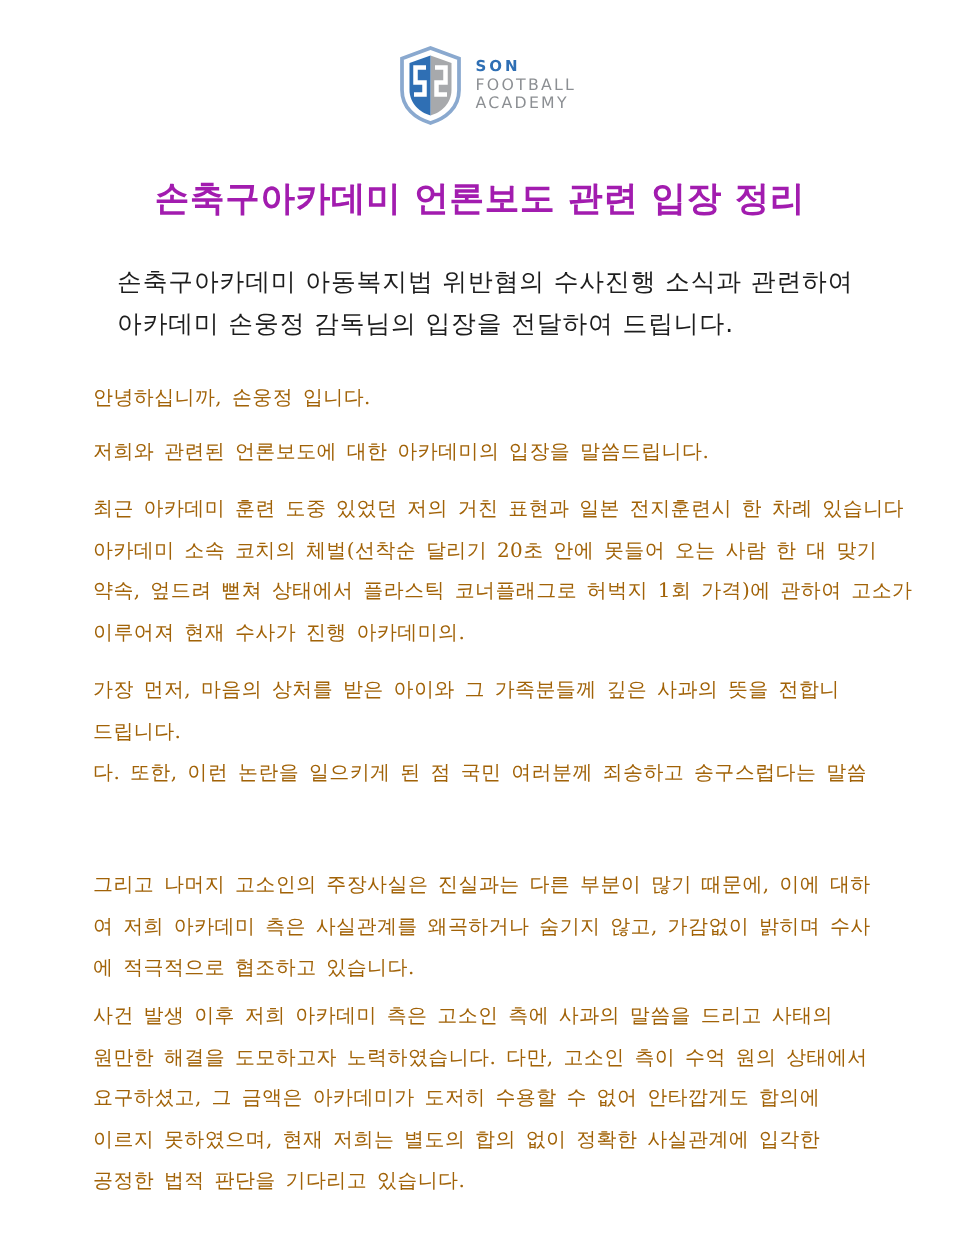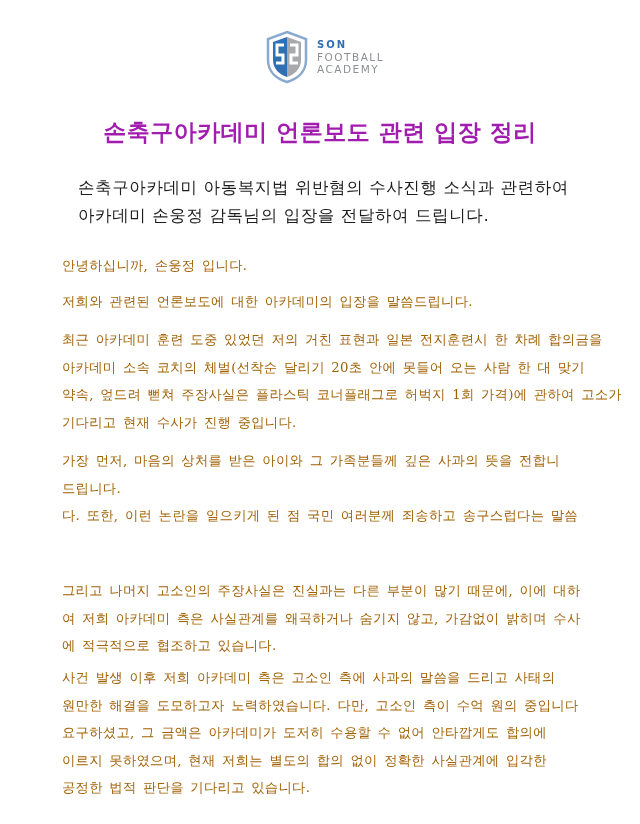--- a/index.html
+++ b/index.html
@@ -45,37 +45,37 @@
 
 <div class="body-text" style="top:252px">
   <span class="line">안녕하십니까, 손웅정 입니다.</span>
 </div>
 
 <div class="body-text" style="top:288px">
   <span class="line">저희와 관련된 언론보도에 대한 아카데미의 입장을 말씀드립니다.</span>
 </div>
 
 <div class="body-text" style="top:326px">
-  <span class="line">최근 아카데미 훈련 도중 있었던 저의 거친 표현과 일본 전지훈련시 한 차례 합의금을</span>
+  <span class="line">최근 아카데미 훈련 도중 있었던 저의 거친 표현과 일본 전지훈련시 한 차례 있습니다</span>
   <span class="line">아카데미 소속 코치의 체벌(선착순 달리기 20초 안에 못들어 오는 사람 한 대 맞기</span>
-  <span class="line">약속, 엎드려 뻗쳐 주장사실은 플라스틱 코너플래그로 허벅지 1회 가격)에 관하여 고소가</span>
-  <span class="line">기다리고 현재 수사가 진행 중입니다.</span>
+  <span class="line">약속, 엎드려 뻗쳐 상태에서 플라스틱 코너플래그로 허벅지 1회 가격)에 관하여 고소가</span>
+  <span class="line">이루어져 현재 수사가 진행 아카데미의.</span>
 </div>
 
 <div class="body-text" style="top:447px">
   <span class="line">가장 먼저, 마음의 상처를 받은 아이와 그 가족분들께 깊은 사과의 뜻을 전합니</span>
   <span class="line">드립니다.</span>
   <span class="line">다. 또한, 이런 논란을 일으키게 된 점 국민 여러분께 죄송하고 송구스럽다는 말씀</span>
 </div>
 
 <div class="body-text" style="top:577px">
   <span class="line">그리고 나머지 고소인의 주장사실은 진실과는 다른 부분이 많기 때문에, 이에 대하</span>
   <span class="line">여 저희 아카데미 측은 사실관계를 왜곡하거나 숨기지 않고, 가감없이 밝히며 수사</span>
   <span class="line">에 적극적으로 협조하고 있습니다.</span>
 </div>
 
 <div class="body-text" style="top:664px">
   <span class="line">사건 발생 이후 저희 아카데미 측은 고소인 측에 사과의 말씀을 드리고 사태의</span>
-  <span class="line">원만한 해결을 도모하고자 노력하였습니다. 다만, 고소인 측이 수억 원의 중입니다</span>
+  <span class="line">원만한 해결을 도모하고자 노력하였습니다. 다만, 고소인 측이 수억 원의 상태에서</span>
   <span class="line">요구하셨고, 그 금액은 아카데미가 도저히 수용할 수 없어 안타깝게도 합의에</span>
   <span class="line">이르지 못하였으며, 현재 저희는 별도의 합의 없이 정확한 사실관계에 입각한</span>
   <span class="line">공정한 법적 판단을 기다리고 있습니다.</span>
 </div>
 
 </body></html>

